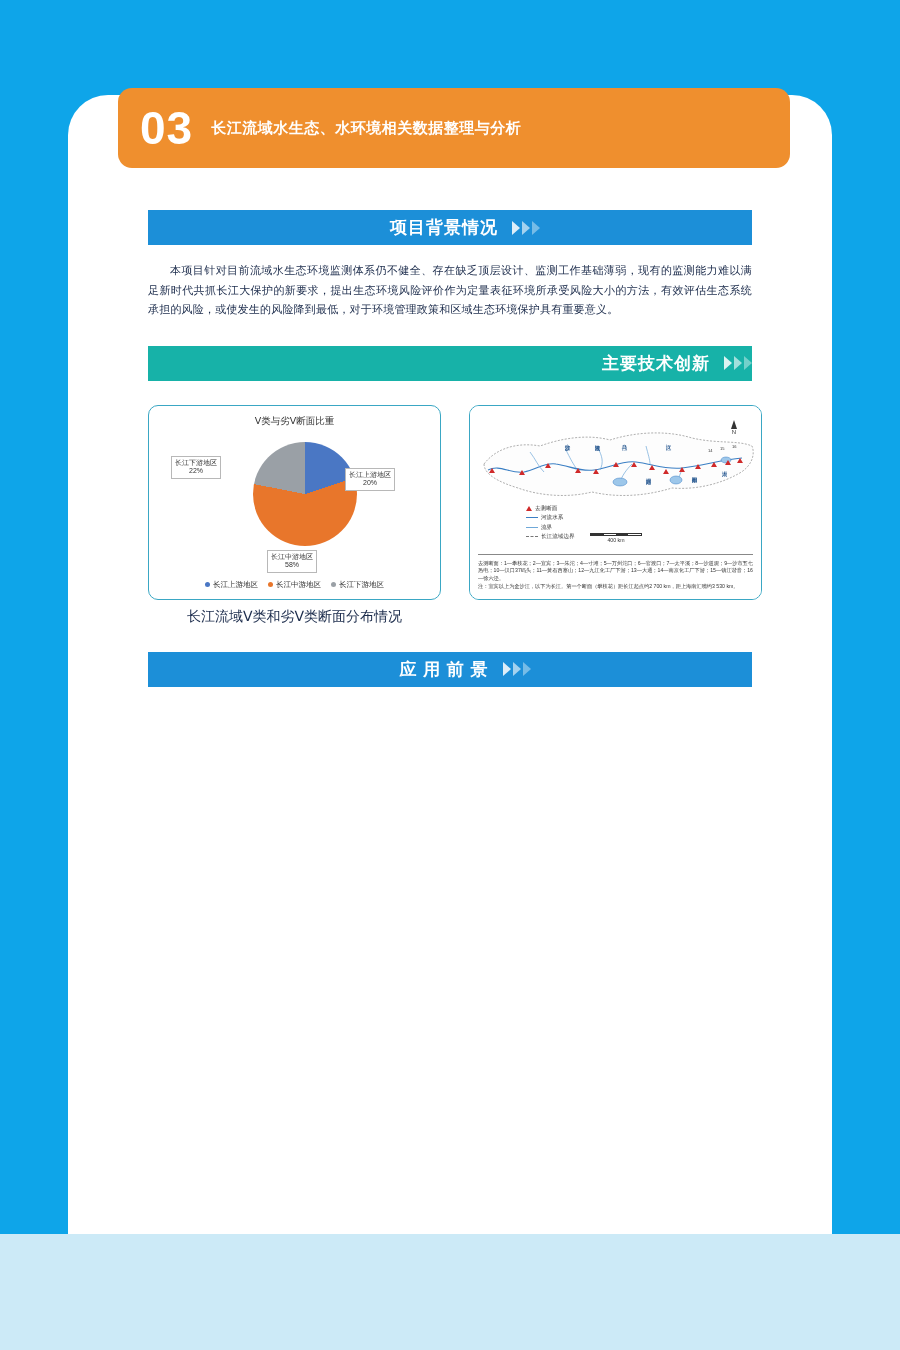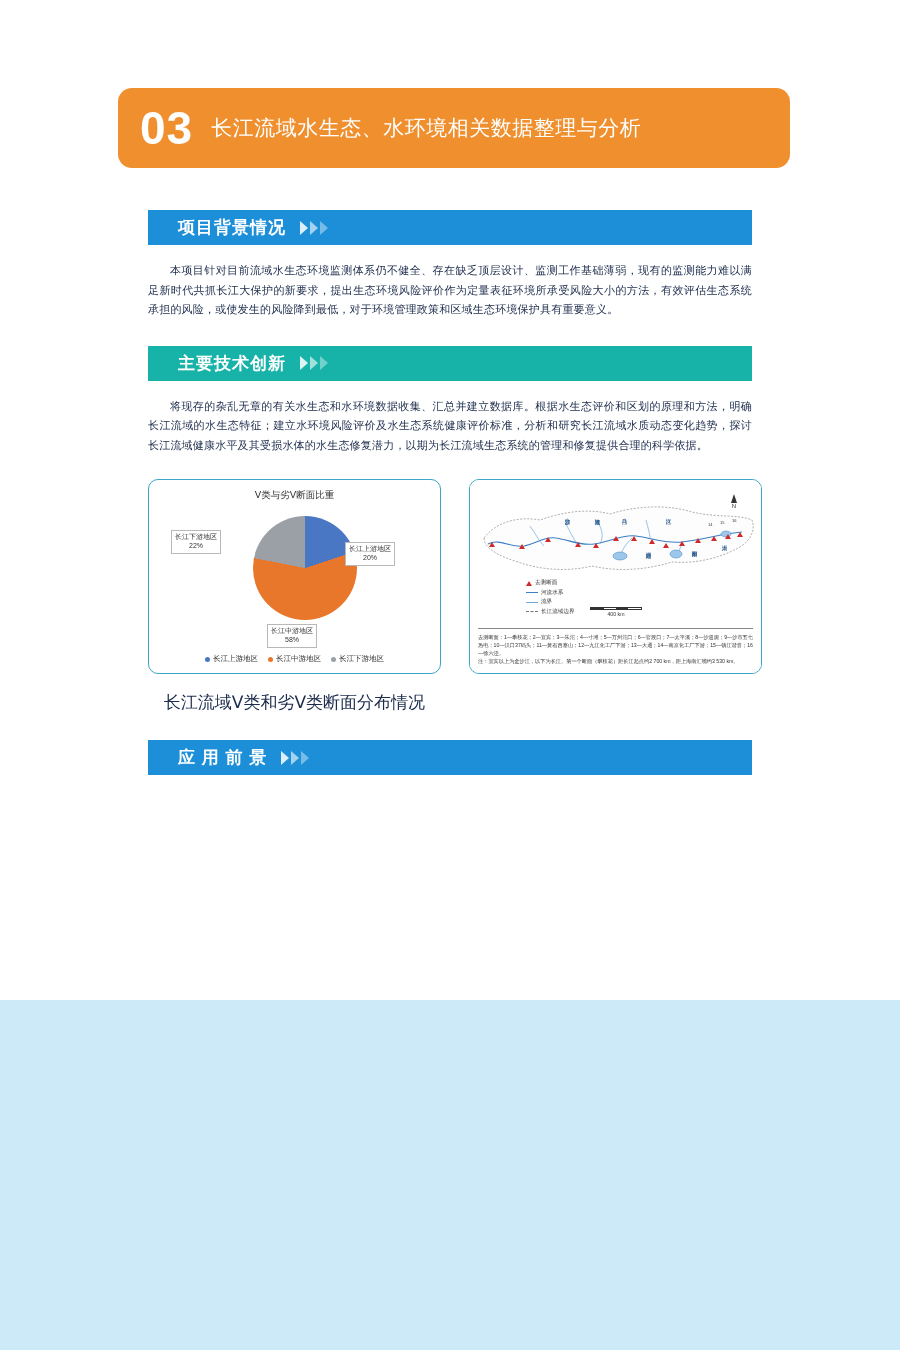--- a/index.html
+++ b/index.html
@@ -3,22 +3,22 @@
 <meta charset="utf-8">
 <style>
   * { box-sizing: border-box; margin: 0; padding: 0; }
   html, body {
     width: 900px; height: 1350px;
     background: #cceaf7;
     font-family: "Liberation Sans", sans-serif;
   }
   .page {
     position: relative;
-    width: 900px; height: 1000px;
-    background: #ffffff;
+    width: 900px; height: 1234px;
+    background: #0ea5e9;
     overflow: hidden;
   }
   .card {
     position: absolute;
     left: 68px; top: 95px;
     width: 764px; height: 1185px;
     background: #ffffff;
     border-radius: 40px;
   }
   .header-banner {
@@ -35,41 +35,41 @@
   .header-num {
     color: #ffffff;
     font-size: 46px;
     font-weight: bold;
     letter-spacing: 1px;
     line-height: 1;
     margin-right: 18px;
   }
   .header-title {
     color: #ffffff;
-    font-size: 21px;
-    font-weight: normal;
+    font-size: 15px;
+    font-weight: bold;
     line-height: 1.35;
     letter-spacing: 0.5px;
   }
 
   .content {
     position: absolute;
     left: 148px; top: 210px;
     width: 604px;
   }
 
   .section-bar {
     height: 35px;
     display: flex;
     align-items: center;
     padding-left: 30px;
     margin-bottom: 16px;
   }
-  .bar-blue { background: #1c8fd8; }
-  .bar-teal { background: #17b2a8; }
+  .bar-blue { background: #1c8fd8; justify-content: center; }
+  .bar-teal { background: #17b2a8; justify-content: flex-end; }
   .section-bar .bar-label {
     color: #ffffff;
     font-size: 17px;
     font-weight: bold;
     letter-spacing: 1px;
   }
   .section-bar .chevrons {
     margin-left: 14px;
     display: flex;
     align-items: center;
@@ -104,23 +104,23 @@
   .fig { width: 293px; }
   .fig-box {
     width: 293px; height: 195px;
     background: #ffffff;
     border: 1.5px solid #3aa7c4;
     border-radius: 10px;
     overflow: hidden;
     position: relative;
   }
   .fig-cap {
-    margin-top: 17px;
+    margin-top: 8px;
     text-align: center;
-    font-size: 17px;
+    font-size: 14px;
     color: #1b2b4b;
   }
 
   
   .pie-wrap { position: absolute; inset: 0; }
   .pie-title {
     position: absolute; top: 9px; left: 0; right: 0;
     text-align: center; font-size: 9.5px; color: #333;
   }
   .pie {
@@ -235,21 +235,20 @@
 
     <div class="sec">
       <div class="section-bar bar-teal">
         <div class="bar-label">主要技术创新</div>
         <div class="chevrons">
           <span class="chev c1"></span>
             <span class="chev c2"></span>
             <span class="chev c3"></span>
         </div>
       </div>
-      <div class="para">将现存的杂乱无章的有关水生态和水环境数据收集、汇总并建立数据库。根据水生态评价和区划的原理和方法，明确长江流域的水生态特征；建立水环境风险评价及水生态系统健康评价标准，分析和研究长江流域水质动态变化趋势，探讨长江流域健康水平及其受损水体的水生态修复潜力，以期为长江流域生态系统的管理和修复提供合理的科学依据。</div>
 
       <div class="figs">
 
         <div class="fig">
           <div class="fig-box">
             <div class="pie-wrap">
               <div class="pie-title">Ⅴ类与劣Ⅴ断面比重</div>
               <div class="pie"></div>
               <div class="pie-lbl l-up">
                 <span>长江上游地区</span><br>

